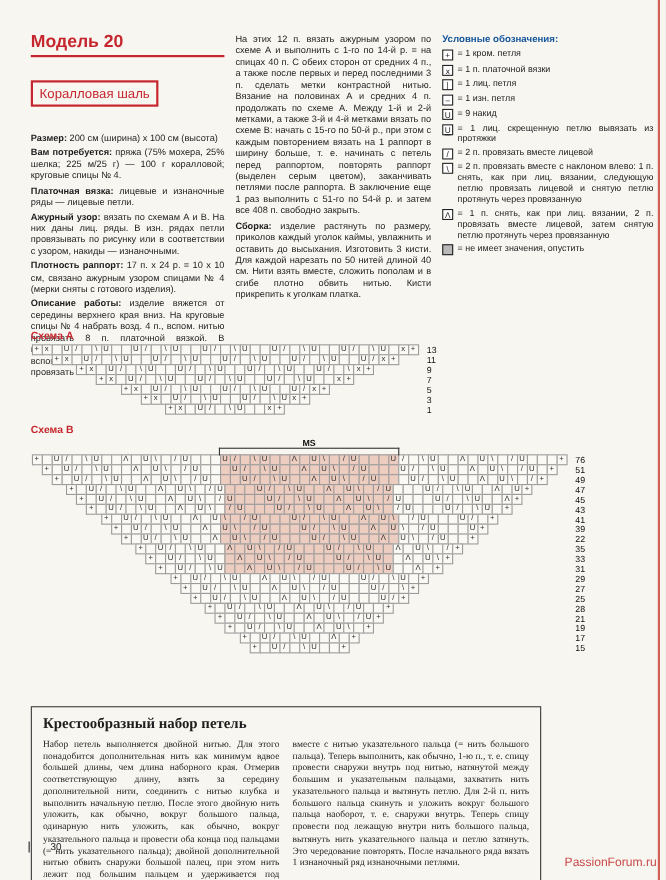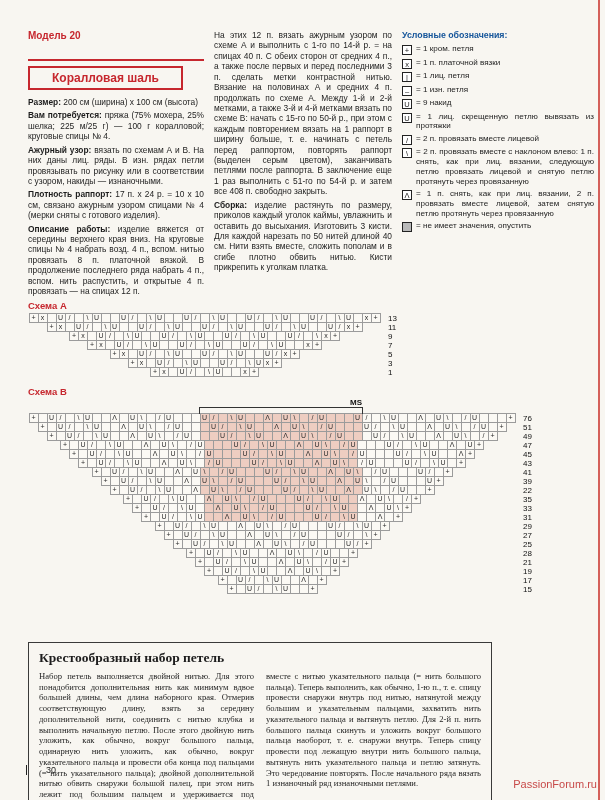--- a/index.html
+++ b/index.html
@@ -3,24 +3,24 @@
 <meta charset="utf-8">
 <style>
   html,body{margin:0;padding:0;background:#e8e6e1;}
   .page{position:relative;width:605px;height:800px;background:#f8f6f1;overflow:hidden;
         font-family:"Liberation Sans",sans-serif;color:#1d1d1d;}
   .edge-line{position:absolute;right:5px;top:0;width:2px;height:100%;background:#d4605a;}
 
   
   .topgrid{position:absolute;top:30px;left:28px;display:grid;
            grid-template-columns:176px 178px 192px;column-gap:10px;}
-  .model-label{color:#c6272e;font-weight:bold;font-size:10px;
-               border-bottom:2px solid #c6272e;padding-bottom:18px;margin-bottom:5px;}
-  .title-box{display:inline-block;border:2px solid #c6272e;color:#c6272e;font-weight:bold;
-             font-size:12px;padding:3px 22px;margin-bottom:7px;}
+  .model-label{color:#c6272e;font-weight:bold;font-size:16px;
+               border-bottom:2px solid #c6272e;padding-bottom:2px;margin-bottom:21px;}
+  .title-box{display:inline-block;border:2px solid #c6272e;color:#c6272e;font-weight:normal;
+             font-size:12px;padding:3px 6px;margin-bottom:23px;}
   .para{font-size:8.4px;line-height:1.24;text-align:justify;margin:0 0 3px 0;}
   .para b{font-weight:bold;}
 
   .legend-title{color:#15559a;font-weight:bold;font-size:8.8px;margin-bottom:4px;}
   .legend-item{display:flex;gap:4px;margin-bottom:2.5px;font-size:8.1px;line-height:1.22;text-align:justify;}
   .sym{flex:0 0 auto;width:10px;height:10px;border:1px solid #222;font-size:7.5px;line-height:9px;
        text-align:center;background:#fff;box-sizing:border-box;margin-top:1px;}
   .sym.shaded{background:#b9b9b9;}
   .sym.underline{text-decoration:underline;}
 
@@ -32,21 +32,21 @@
   .cells{display:flex;justify-content:center;}
   .chart-a .cells{width:352px;}
   .chart-b .cells{width:487px;}
   .cell{box-sizing:border-box;width:10px;height:10px;margin-right:-1px;border:1px solid #9b9b9b;
         font-size:7px;line-height:8px;text-align:center;color:#2b2b2b;background:#fbf9f4;}
   .cell.shade{background:#eecdc1;}
   .rnum{font-size:8px;margin-left:8px;color:#111;width:18px;}
   .chart-b .rows{position:relative;padding-top:14px;}
   .ms-bracket{position:absolute;top:7px;left:171px;width:162px;height:6px;
               border:1px solid #333;border-bottom:none;}
-  .ms-label{position:absolute;top:-10px;left:0;width:100%;text-align:right;
+  .ms-label{position:absolute;top:-10px;left:0;width:100%;text-align:center;
             font-size:8px;font-weight:bold;color:#111;}
 
   
   .bottom-box{position:absolute;top:642px;left:28px;width:464px;box-sizing:border-box;
               border:1.5px solid #3a3a3a;padding:7px 10px 9px 10px;}
   .bottom-title{font-family:"Liberation Serif",serif;font-weight:bold;font-size:13.5px;margin-bottom:5px;}
   .bottom-cols{display:grid;grid-template-columns:1fr 1fr;gap:12px;}
   .bcol{font-family:"Liberation Serif",serif;font-size:8.6px;line-height:1.25;text-align:justify;}
 
   .page-number{position:absolute;left:26px;top:765px;font-size:9px;color:#222;
@@ -59,20 +59,21 @@
 <div class="page">
   <div class="edge-line"></div>
 
   <div class="topgrid">
     <div>
       <div class="model-label">Модель 20</div>
       <div class="title-box">Коралловая шаль</div>
       <div>
           <p class="para"><b>Размер: </b>200 см (ширина) х 100 см (высота)</p>
           <p class="para"><b>Вам потребуется: </b>пряжа (75% мохера, 25% шелка; 225 м/25 г) — 100 г коралловой; круговые спицы № 4.</p>
+          <p class="para"><b>Платочная вязка: </b>лицевые и изнаночные ряды — лицевые петли.</p>
           <p class="para"><b>Ажурный узор: </b>вязать по схемам А и В. На них даны лиц. ряды. В изн. рядах петли провязывать по рисунку или в соответствии с узором, накиды — изнаночными.</p>
           <p class="para"><b>Плотность раппорт: </b>17 п. х 24 р. = 10 х 10 см, связано ажурным узором спицами № 4 (мерки сняты с готового изделия).</p>
           <p class="para"><b>Описание работы: </b>изделие вяжется от середины верхнего края вниз. На круговые спицы № 4 набрать возд. 4 п., вспом. нитью провязать 8 п. платочной вязкой. В продолжение последнего ряда набрать 4 п., вспом. нить распустить, и открытые 4 п. провязать — на спицах 12 п.</p>
         </div>
     </div>
 
     <div>
       <div>
           <p class="para">На этих 12 п. вязать ажурным узором по схеме А и выполнить с 1-го по 14-й р. = на спицах 40 п. С обеих сторон от средних 4 п., а также после первых и перед последними 3 п. сделать метки контрастной нитью. Вязание на половинах А и средних 4 п. продолжать по схеме А. Между 1-й и 2-й метками, а также 3-й и 4-й метками вязать по схеме В: начать с 15-го по 50-й р., при этом с каждым повторением вязать на 1 раппорт в ширину больше, т. е. начинать с петель перед раппортом, повторять раппорт (выделен серым цветом), заканчивать петлями после раппорта. В заключение еще 1 раз выполнить с 51-го по 54-й р. и затем все 408 п. свободно закрыть.</p>
           <p class="para"><b>Сборка: </b>изделие растянуть по размеру, приколов каждый уголок каймы, увлажнить и оставить до высыхания. Изготовить 3 кисти. Для каждой нарезать по 50 нитей длиной 40 см. Нити взять вместе, сложить пополам и в сгибе плотно обвить нитью. Кисти прикрепить к уголкам платка.</p>

